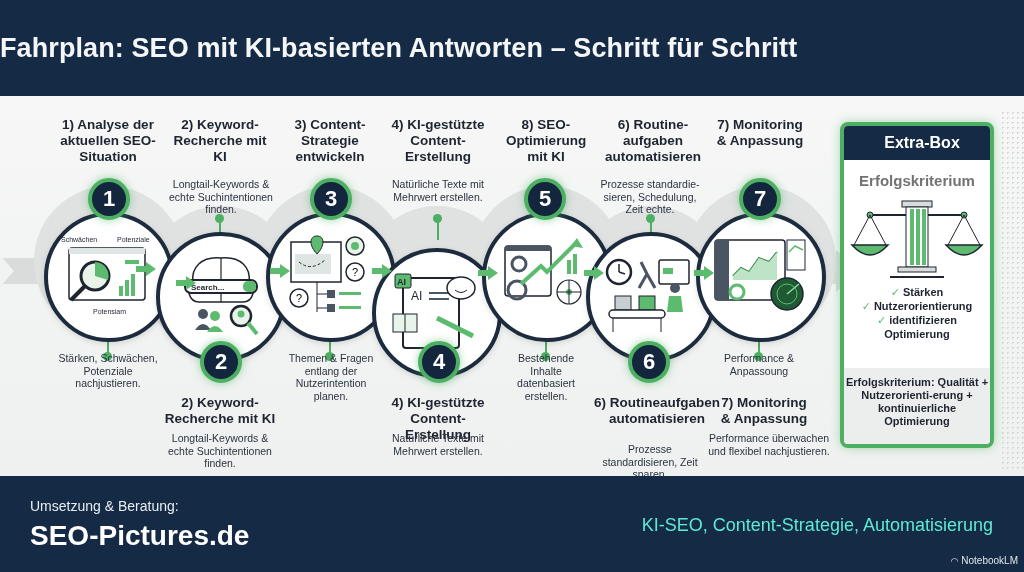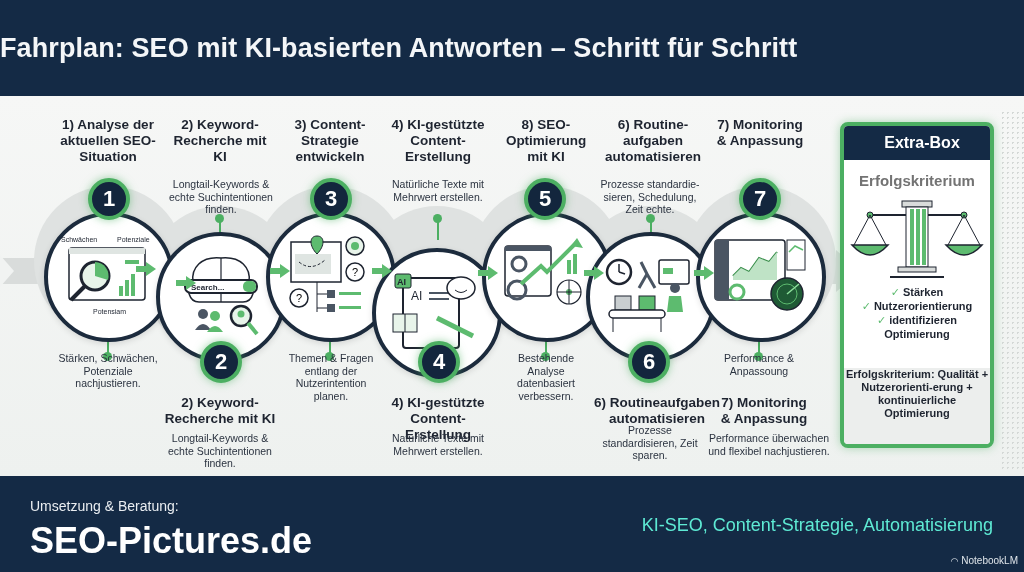--- a/index.html
+++ b/index.html
@@ -21,25 +21,25 @@
   .btitle { position: absolute; text-align: center; font-weight: bold; font-size: 13.5px; line-height: 16px; color: #1e2430; }
   .bdesc { position: absolute; text-align: center; font-size: 10.5px; line-height: 12.5px; color: #2b3340; }
   .flow-arrow { position: absolute; width: 0; height: 0; border-top: 7px solid transparent; border-bottom: 7px solid transparent; border-left: 10px solid #5dbb6f; }
   .flow-stem { position: absolute; height: 6px; width: 10px; background: #5dbb6f; }
   .icon-svg { width: 100px; height: 90px; }
   .extra { position: absolute; left: 840px; top: 122px; width: 154px; height: 326px; border: 4px solid #4caf62; border-radius: 8px; background: #ffffff; box-shadow: 0 0 10px rgba(76,175,98,0.45); overflow: hidden; }
   .extra-head { height: 34px; background: #142a45; color: #fff; font-weight: bold; font-size: 16px; display: flex; align-items: center; justify-content: center; padding-left: 10px; }
   .extra-sub { text-align: center; font-weight: bold; font-size: 15px; margin-top: 12px; color: #737373; }
   .extra-checks { text-align: center; font-size: 11px; line-height: 14px; font-weight: bold; color: #1e2430; margin-top: 4px; }
   .extra-checks .chk { color: #5dbb6f; font-weight: normal; margin-right: 3px; }
-  .extra-foot { position: absolute; left: 0; bottom: 0; width: 100%; height: 76px; background: #eceeed; text-align: center; font-size: 11px; line-height: 13px; font-weight: bold; color: #1e2430; }
+  .extra-foot { position: absolute; left: 0; bottom: 0; width: 100%; height: 76px; background: #eceeed; text-align: center; font-size: 11px; line-height: 13px; font-weight: bold; padding-top: 8px; color: #1e2430; }
   .dots-bg { position: absolute; left: 1000px; top: 110px; width: 24px; height: 360px; background-image: radial-gradient(#d4d8d6 1px, transparent 1px); background-size: 5px 5px; }
   .footer { position: absolute; left: 0; top: 476px; width: 1024px; height: 96px; background: #142a45; }
   .footer .lbl { position: absolute; left: 30px; top: 22px; color: #e9edf1; font-size: 14px; }
-  .footer .brand { position: absolute; left: 30px; top: 44px; color: #fff; font-size: 36px; font-weight: bold; }
+  .footer .brand { position: absolute; left: 30px; top: 44px; color: #fff; font-size: 28px; font-weight: bold; }
   .footer .tag { position: absolute; right: 31px; top: 39px; color: #5eead4; font-size: 18px; }
   .footer .nlm { position: absolute; right: 6px; bottom: 6px; color: #dfe5ea; font-size: 10px; display: flex; align-items: center; gap: 3px; }
 </style>
 </head>
 <body>
 
 <div class="header">
   <h1>Fahrplan: SEO mit KI-basierten Antworten – Schritt für Schritt</h1>
 </div>
 
@@ -218,31 +218,31 @@
 <div class="title" style="left:498px;top:117px;width:96px;">8) SEO-Optimierung mit KI</div>
 <div class="title" style="left:600px;top:117px;width:106px;">6) Routine-aufgaben automatisieren</div>
 <div class="title" style="left:712px;top:117px;width:96px;">7) Monitoring &amp; Anpassung</div>
 
 <div class="desc" style="left:168px;top:178px;width:106px;">Longtail-Keywords &amp; echte Suchintentionen finden.</div>
 <div class="desc" style="left:392px;top:178px;width:92px;">Natürliche Texte mit Mehrwert erstellen.</div>
 <div class="desc" style="left:598px;top:178px;width:104px;">Prozesse standardie-sieren, Schedulung, Zeit echte.</div>
 
 <div class="desc" style="left:58px;top:352px;width:100px;">Stärken, Schwächen, Potenziale nachjustieren.</div>
 <div class="desc" style="left:288px;top:352px;width:86px;">Themen &amp; Fragen entlang der Nutzerintention planen.</div>
-<div class="desc" style="left:508px;top:352px;width:76px;">Bestehende Analyse datenbasiert verbessern.</div>
+<div class="desc" style="left:508px;top:352px;width:76px;">Bestehende Inhalte datenbasiert erstellen.</div>
 <div class="desc" style="left:714px;top:352px;width:90px;">Performance &amp; Anpassoung</div>
 
 <div class="btitle" style="left:160px;top:395px;width:120px;">2) Keyword-Recherche mit KI</div>
 <div class="btitle" style="left:378px;top:395px;width:120px;">4) KI-gestützte Content-Erstellung</div>
 <div class="btitle" style="left:584px;top:395px;width:130px;margin-left:8px;">6) Routineaufgaben automatisieren</div>
 <div class="btitle" style="left:716px;top:395px;width:96px;">7) Monitoring &amp; Anpassung</div>
 
 <div class="bdesc" style="left:160px;top:432px;width:120px;">Longtail-Keywords &amp; echte Suchintentionen finden.</div>
 <div class="bdesc" style="left:388px;top:432px;width:100px;">Natürliche Texte mit Mehrwert erstellen.</div>
-<div class="bdesc" style="left:590px;top:424px;width:120px;">Prozesse standardisieren, Zeit sparen.</div>
+<div class="bdesc" style="left:590px;top:443px;width:120px;">Prozesse standardisieren, Zeit sparen.</div>
 <div class="bdesc" style="left:706px;top:432px;width:126px;">Performance überwachen und flexibel nachjustieren.</div>
 
 <div class="extra">
   <div class="extra-head">Extra-Box</div>
   <div class="extra-sub">Erfolgskriterium</div>
   <svg width="146" height="88" viewBox="0 0 146 88" style="display:block;margin:4px auto 0;">
     <line x1="26" y1="22" x2="120" y2="22" stroke="#1e2430" stroke-width="2"></line>
     <circle cx="26" cy="22" r="3" fill="#5dbb6f" stroke="#1e2430"></circle>
       <circle cx="120" cy="22" r="3" fill="#5dbb6f" stroke="#1e2430"></circle>
     <line x1="26" y1="22" x2="10" y2="52" stroke="#1e2430"></line>

